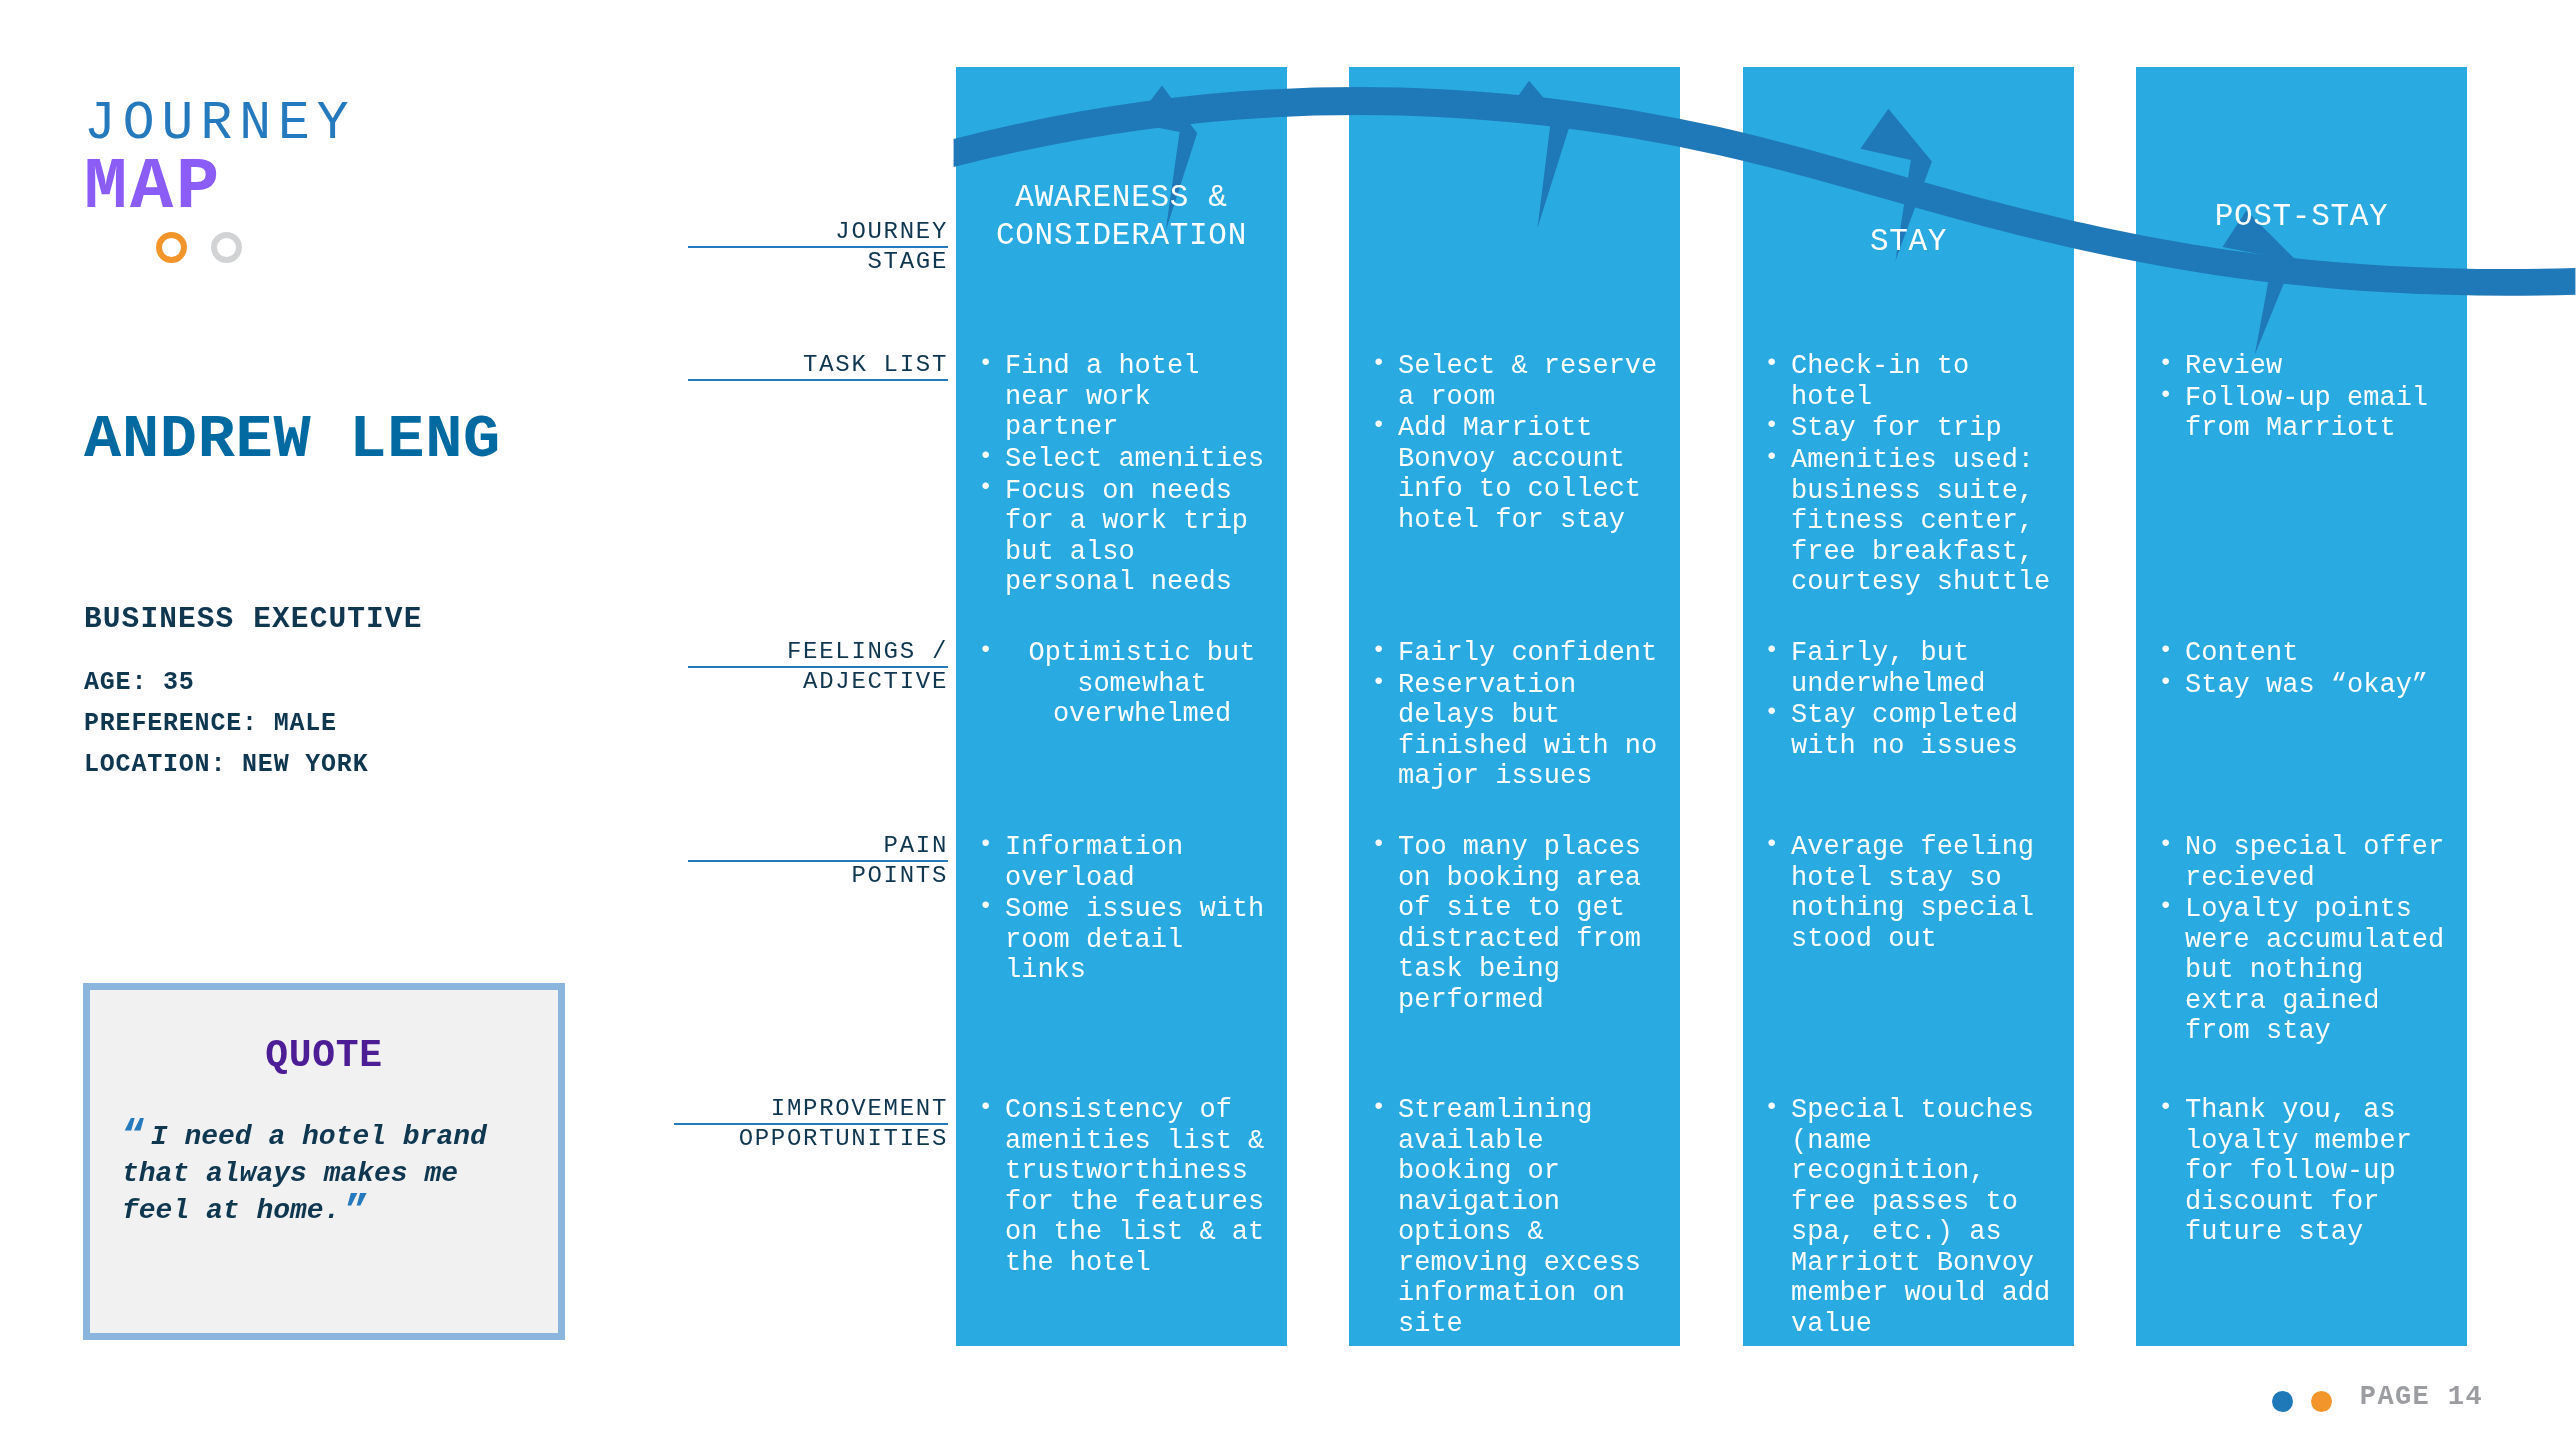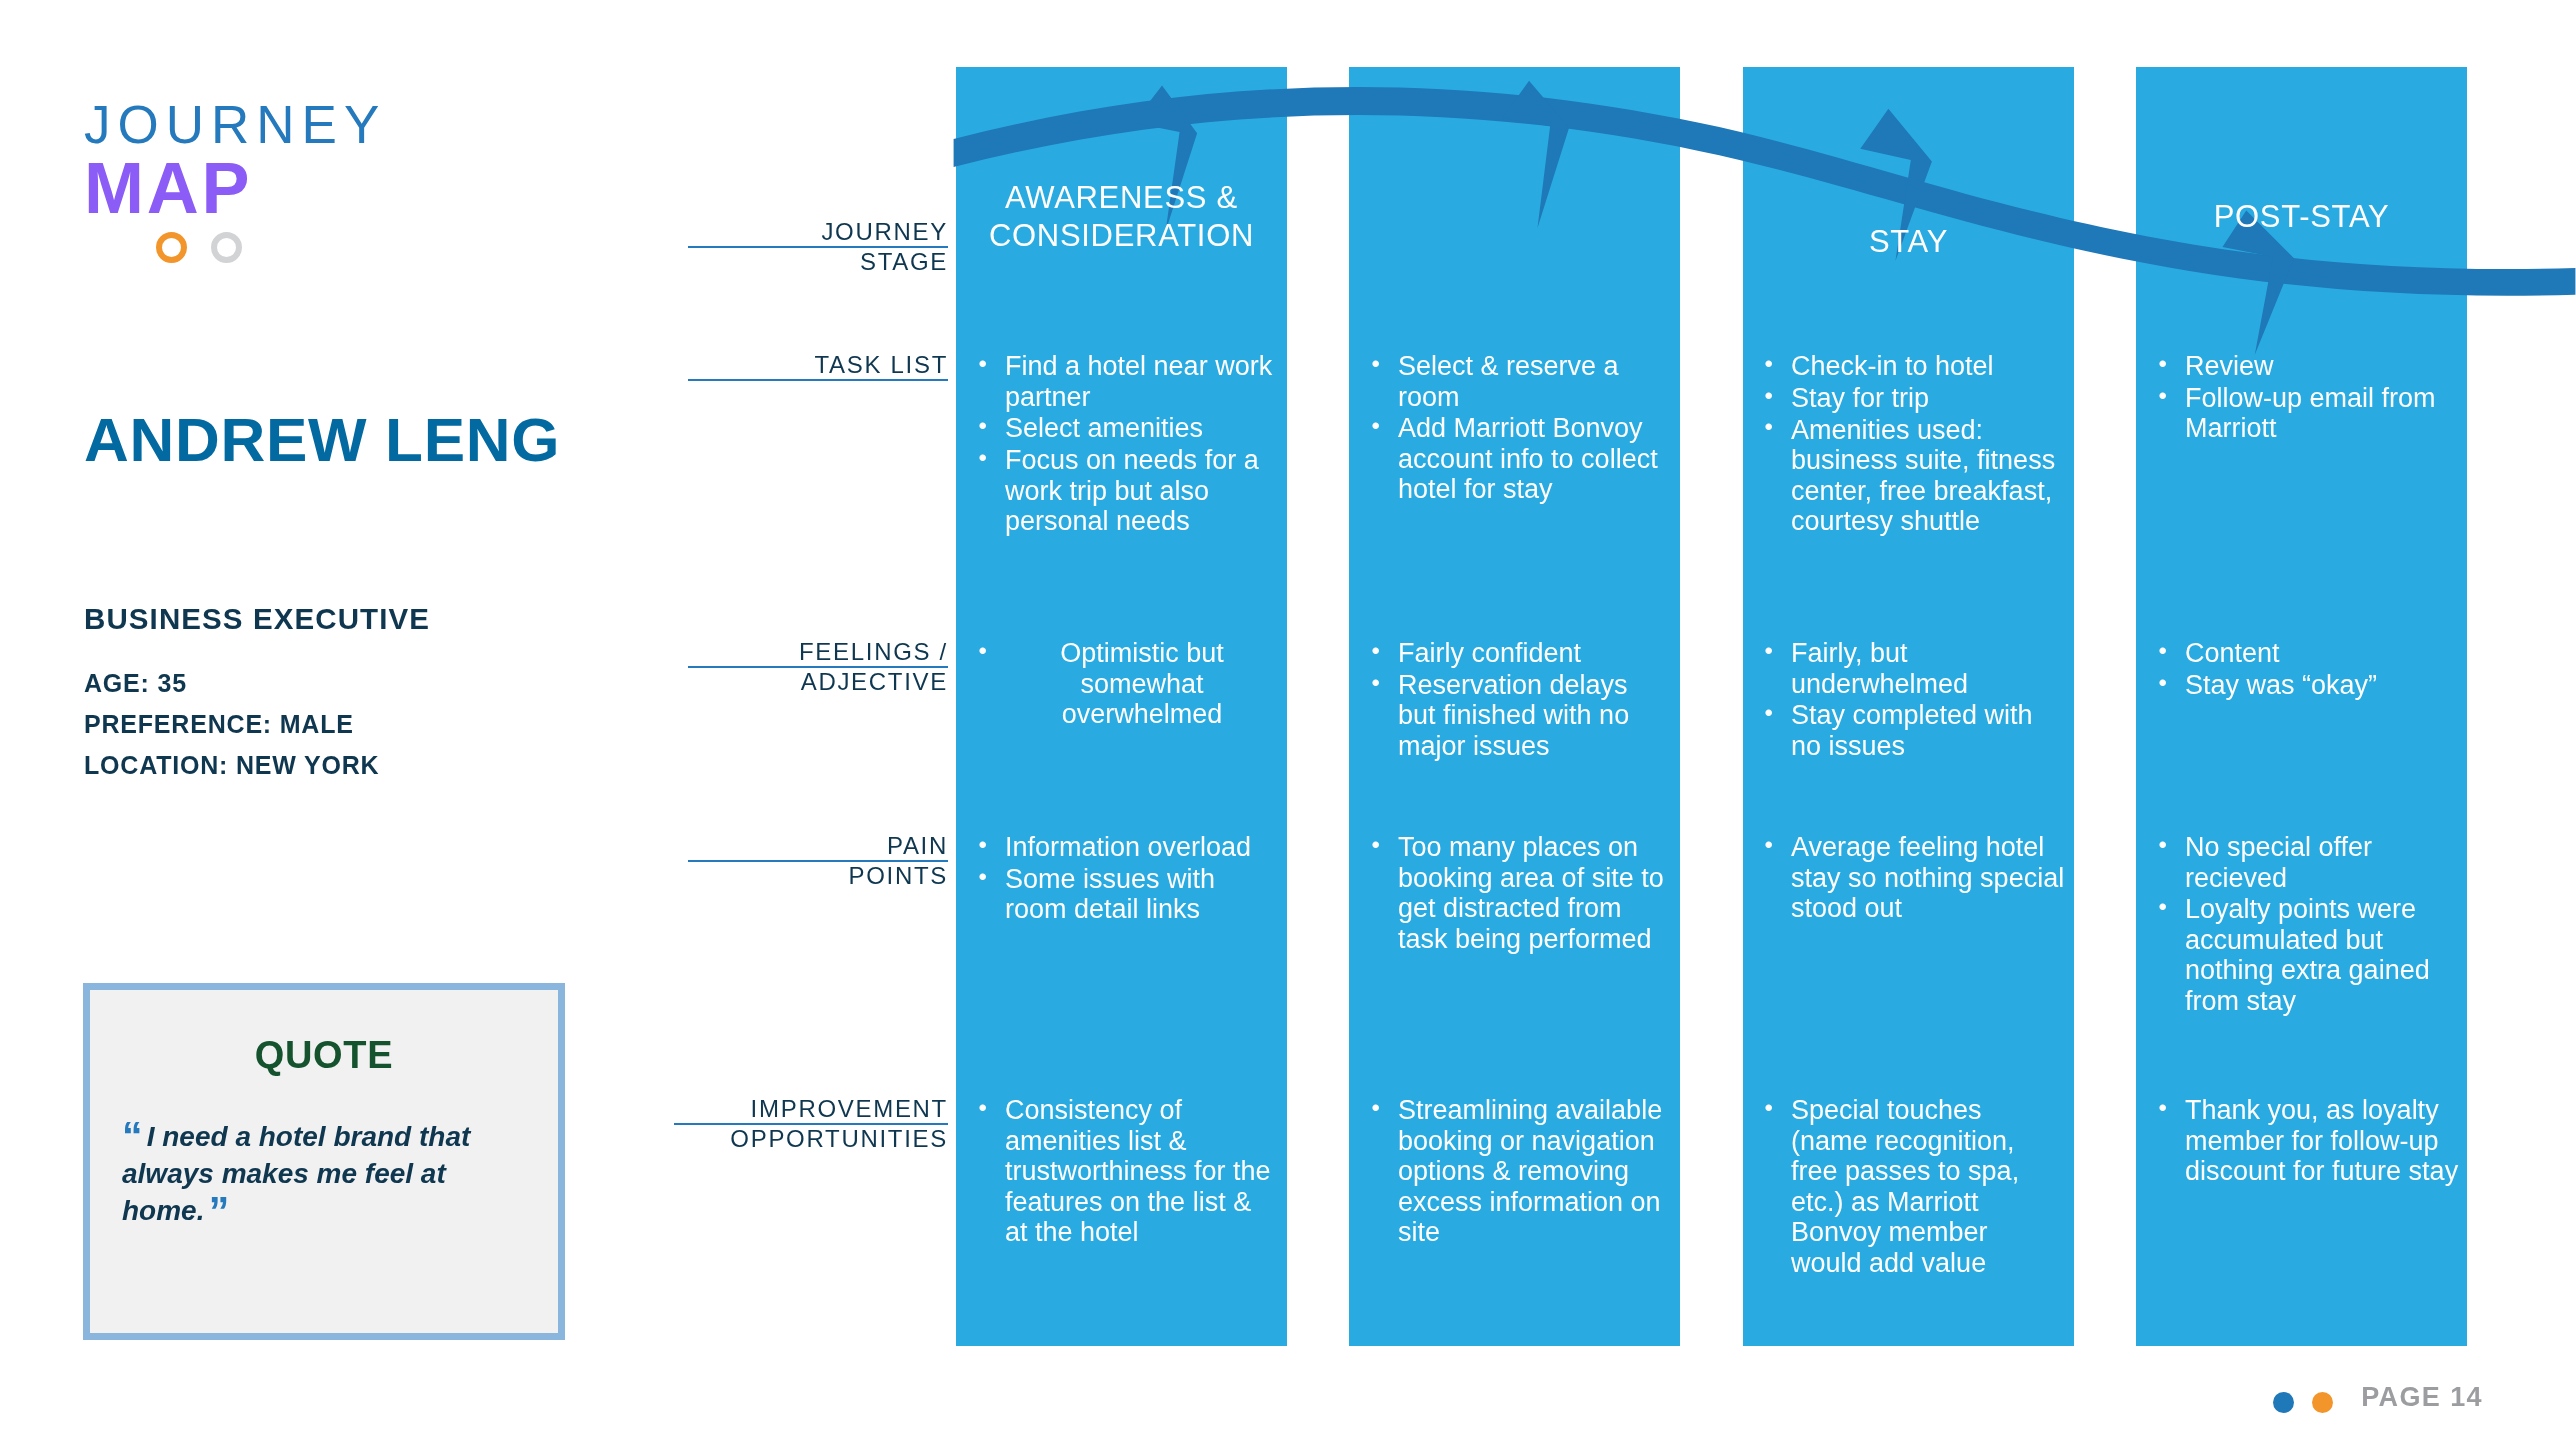--- a/index.html
+++ b/index.html
@@ -3,21 +3,21 @@
 <meta charset="utf-8">
 <style>
   html,body{margin:0;padding:0;}
   body{
     width:2576px;height:1450px;
     background:#ffffff;
     font-family:"Liberation Sans", sans-serif;
     overflow:hidden;
     position:relative;
   }
-  .stage{position:absolute;top:0;left:0;width:2576px;height:1450px;}
+  .stage{position:absolute;top:0;left:0;width:2576px;height:1450px;font-family:Liberation Mono, monospace;}
 
   
   .logo{position:absolute;left:84px;top:98px;}
   .logo-journey{
     font-size:53px;letter-spacing:7px;color:#2579bd;font-weight:400;line-height:1;
   }
   .logo-map{
     font-size:72px;letter-spacing:2.8px;color:#8b5cf6;font-weight:700;line-height:1.05;margin-top:0;
   }
   .logo-dots{position:absolute;left:156px;top:232px;display:flex;gap:24px;}
@@ -37,21 +37,21 @@
     position:absolute;left:84px;top:663px;
     font-size:25px;font-weight:700;color:#0f3750;letter-spacing:0.8px;line-height:1.63;
   }
 
   .quote-box{
     position:absolute;left:83px;top:983px;width:482px;height:357px;
     border:7.7px solid #8ab5dc;background:#f1f1f1;box-sizing:border-box;
   }
   .quote-title{
     text-align:center;margin-top:44px;
-    font-size:38px;font-weight:700;color:#14532d;letter-spacing:0.7px;
+    font-size:38px;font-weight:700;color:#4c1d95;letter-spacing:0.7px;
   }
   .quote-body{
     position:relative;margin:41px 32px 0 32px;
     text-align:left;font-style:italic;font-weight:700;
     font-size:28px;line-height:1.33;color:#0f3750;
   }
   .qmark{color:#2579bd;font-style:normal;font-size:41px;font-weight:700;line-height:0;vertical-align:-4.2px;}
   .qmark.open{margin-right:4.2px;}
   .qmark.close{margin-left:4.2px;}
 

